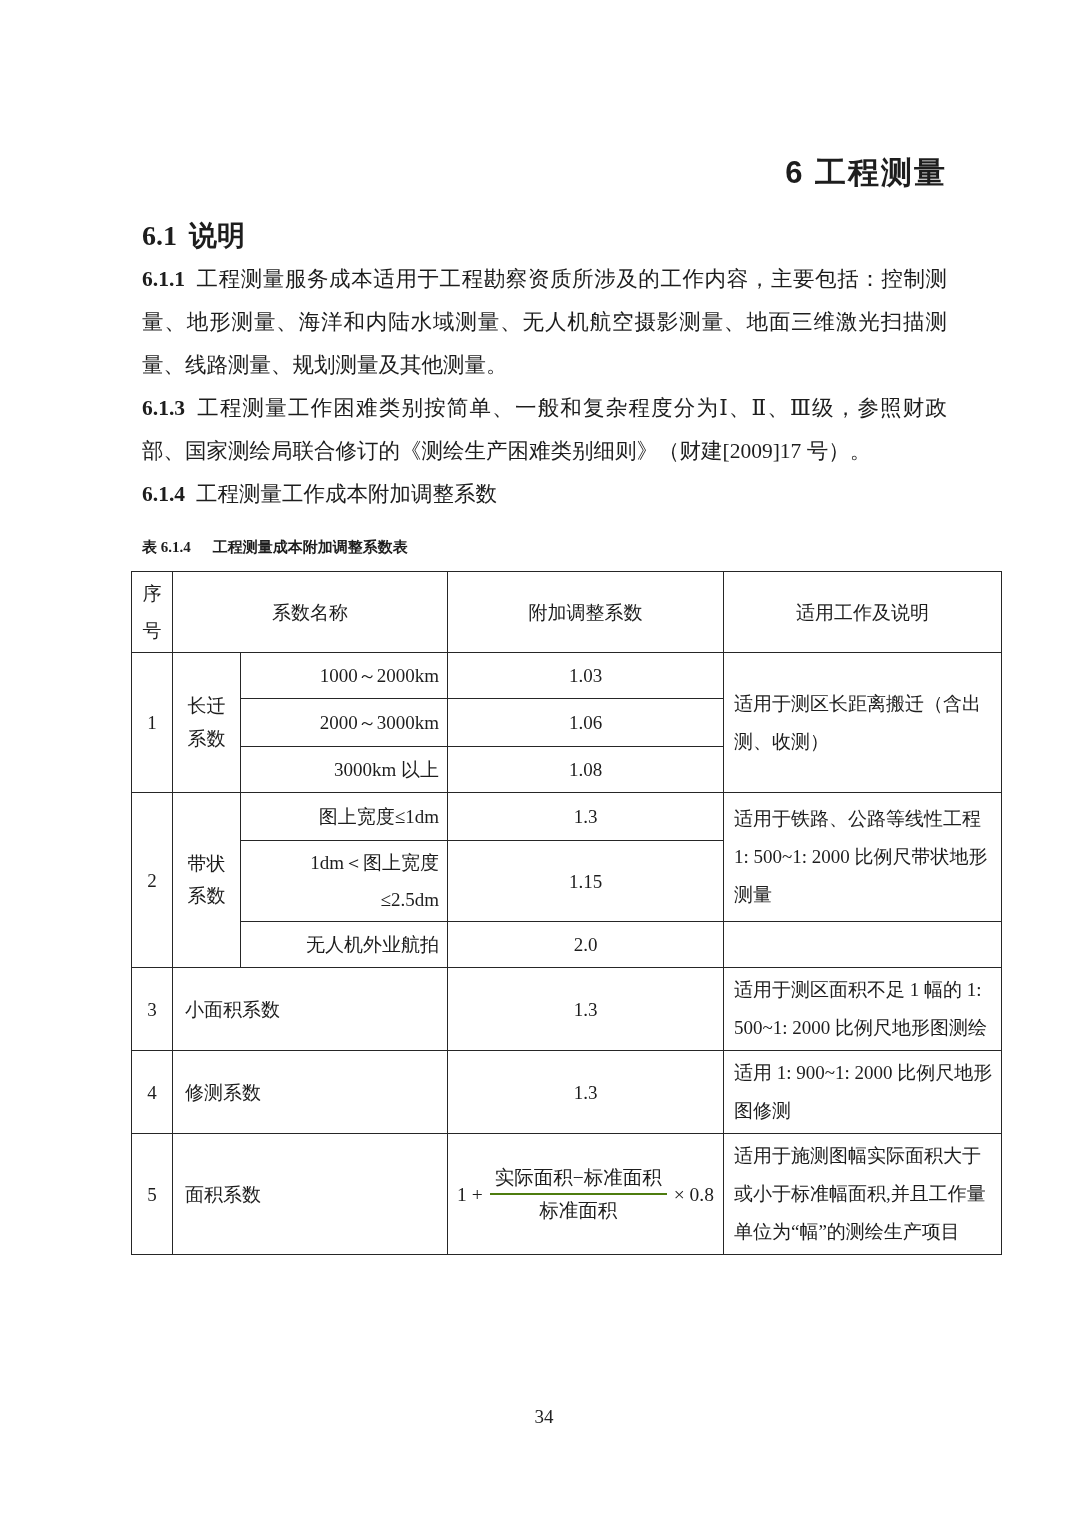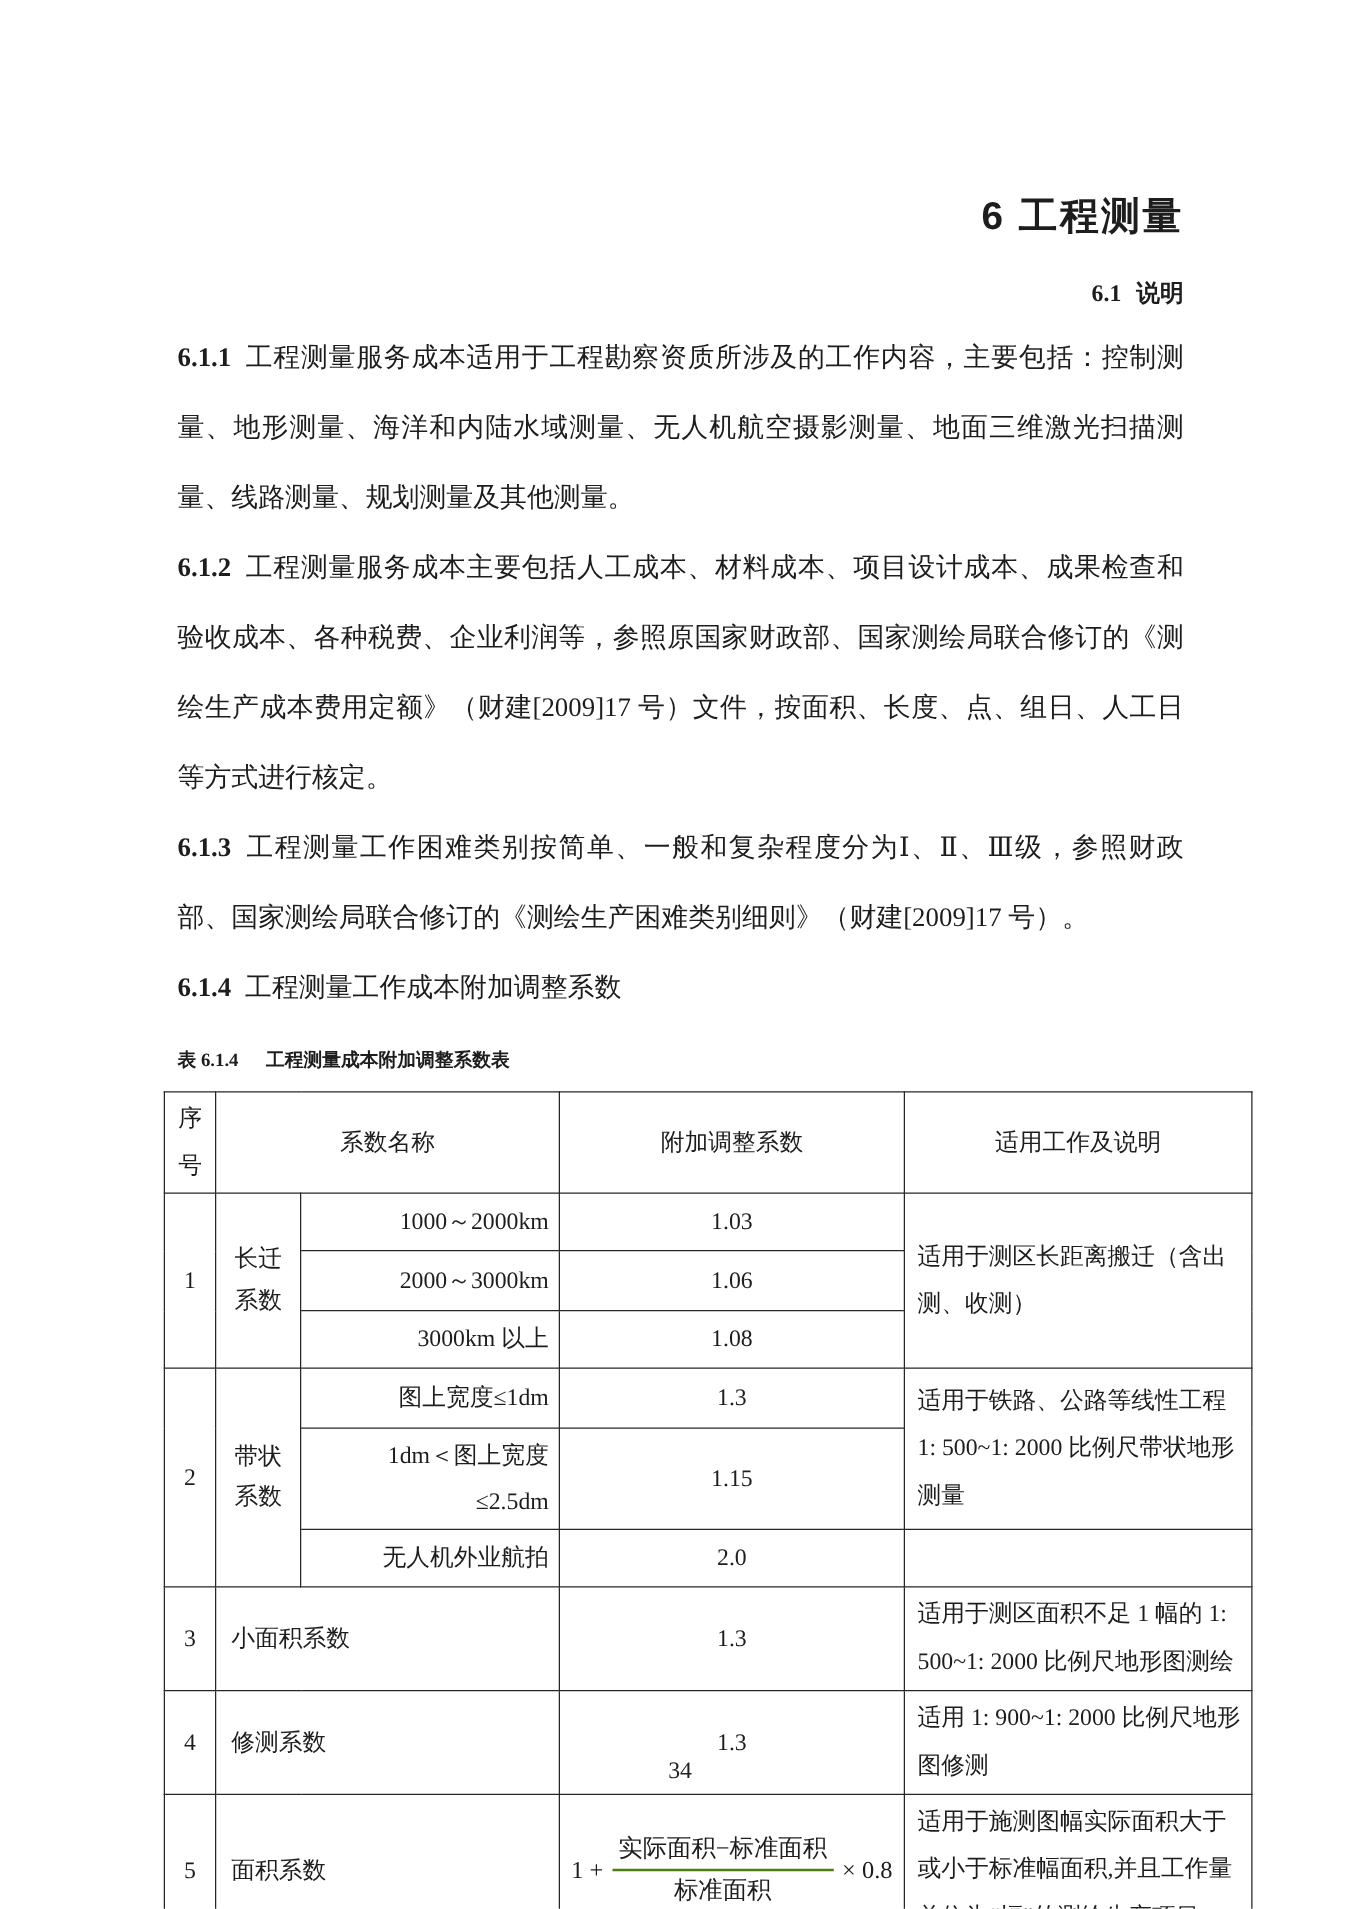--- a/index.html
+++ b/index.html
@@ -30,29 +30,28 @@
     font-family: "Liberation Sans", "DejaVu Sans", sans-serif;
     font-weight: 700;
     font-size: 31px;
     line-height: 42px;
     letter-spacing: 2px;
   }
   .h2 {
     margin-top: 26px;
     margin-bottom: 6px;
     font-weight: 700;
-    font-size: 19px;
+    font-size: 28px;
     line-height: 32px;
-    text-align: right;
   }
   .h2 .h2num { margin-right: 12px; }
   p.para {
     margin: 0;
     font-size: 21.5px;
-    line-height: 56px;
+    line-height: 43px;
     text-align: justify;
     text-justify: inter-ideograph;
   }
   p.para .pnum {
     font-weight: 700;
     margin-right: 11px;
   }
   .table-caption {
     margin-top: 16px;
     margin-bottom: 9px;
@@ -135,21 +134,20 @@
   <div class="content">
 
     <div class="doc-title">6 工程测量</div>
 
     <div class="h2">
       <span class="h2num">6.1</span><span>说明</span>
     </div>
 
     <p class="para"><span class="pnum">6.1.1</span><span>工程测量服务成本适用于工程勘察资质所涉及的工作内容，主要包括：控制测量、地形测量、海洋和内陆水域测量、无人机航空摄影测量、地面三维激光扫描测量、线路测量、规划测量及其他测量。</span></p>
 
-    <p class="para"><span class="pnum">6.1.2</span><span>工程测量服务成本主要包括人工成本、材料成本、项目设计成本、成果检查和验收成本、各种税费、企业利润等，参照原国家财政部、国家测绘局联合修订的《测绘生产成本费用定额》（财建[2009]17 号）文件，按面积、长度、点、组日、人工日等方式进行核定。</span></p>
 
     <p class="para"><span class="pnum">6.1.3</span><span>工程测量工作困难类别按简单、一般和复杂程度分为Ⅰ、Ⅱ、Ⅲ级，参照财政部、国家测绘局联合修订的《测绘生产困难类别细则》（财建[2009]17 号）。</span></p>
 
     <p class="para"><span class="pnum">6.1.4</span><span>工程测量工作成本附加调整系数</span></p>
 
     <div class="table-caption">
       <span class="cap-label">表 6.1.4</span><span>工程测量成本附加调整系数表</span>
     </div>
 
     <table class="coef-table">

